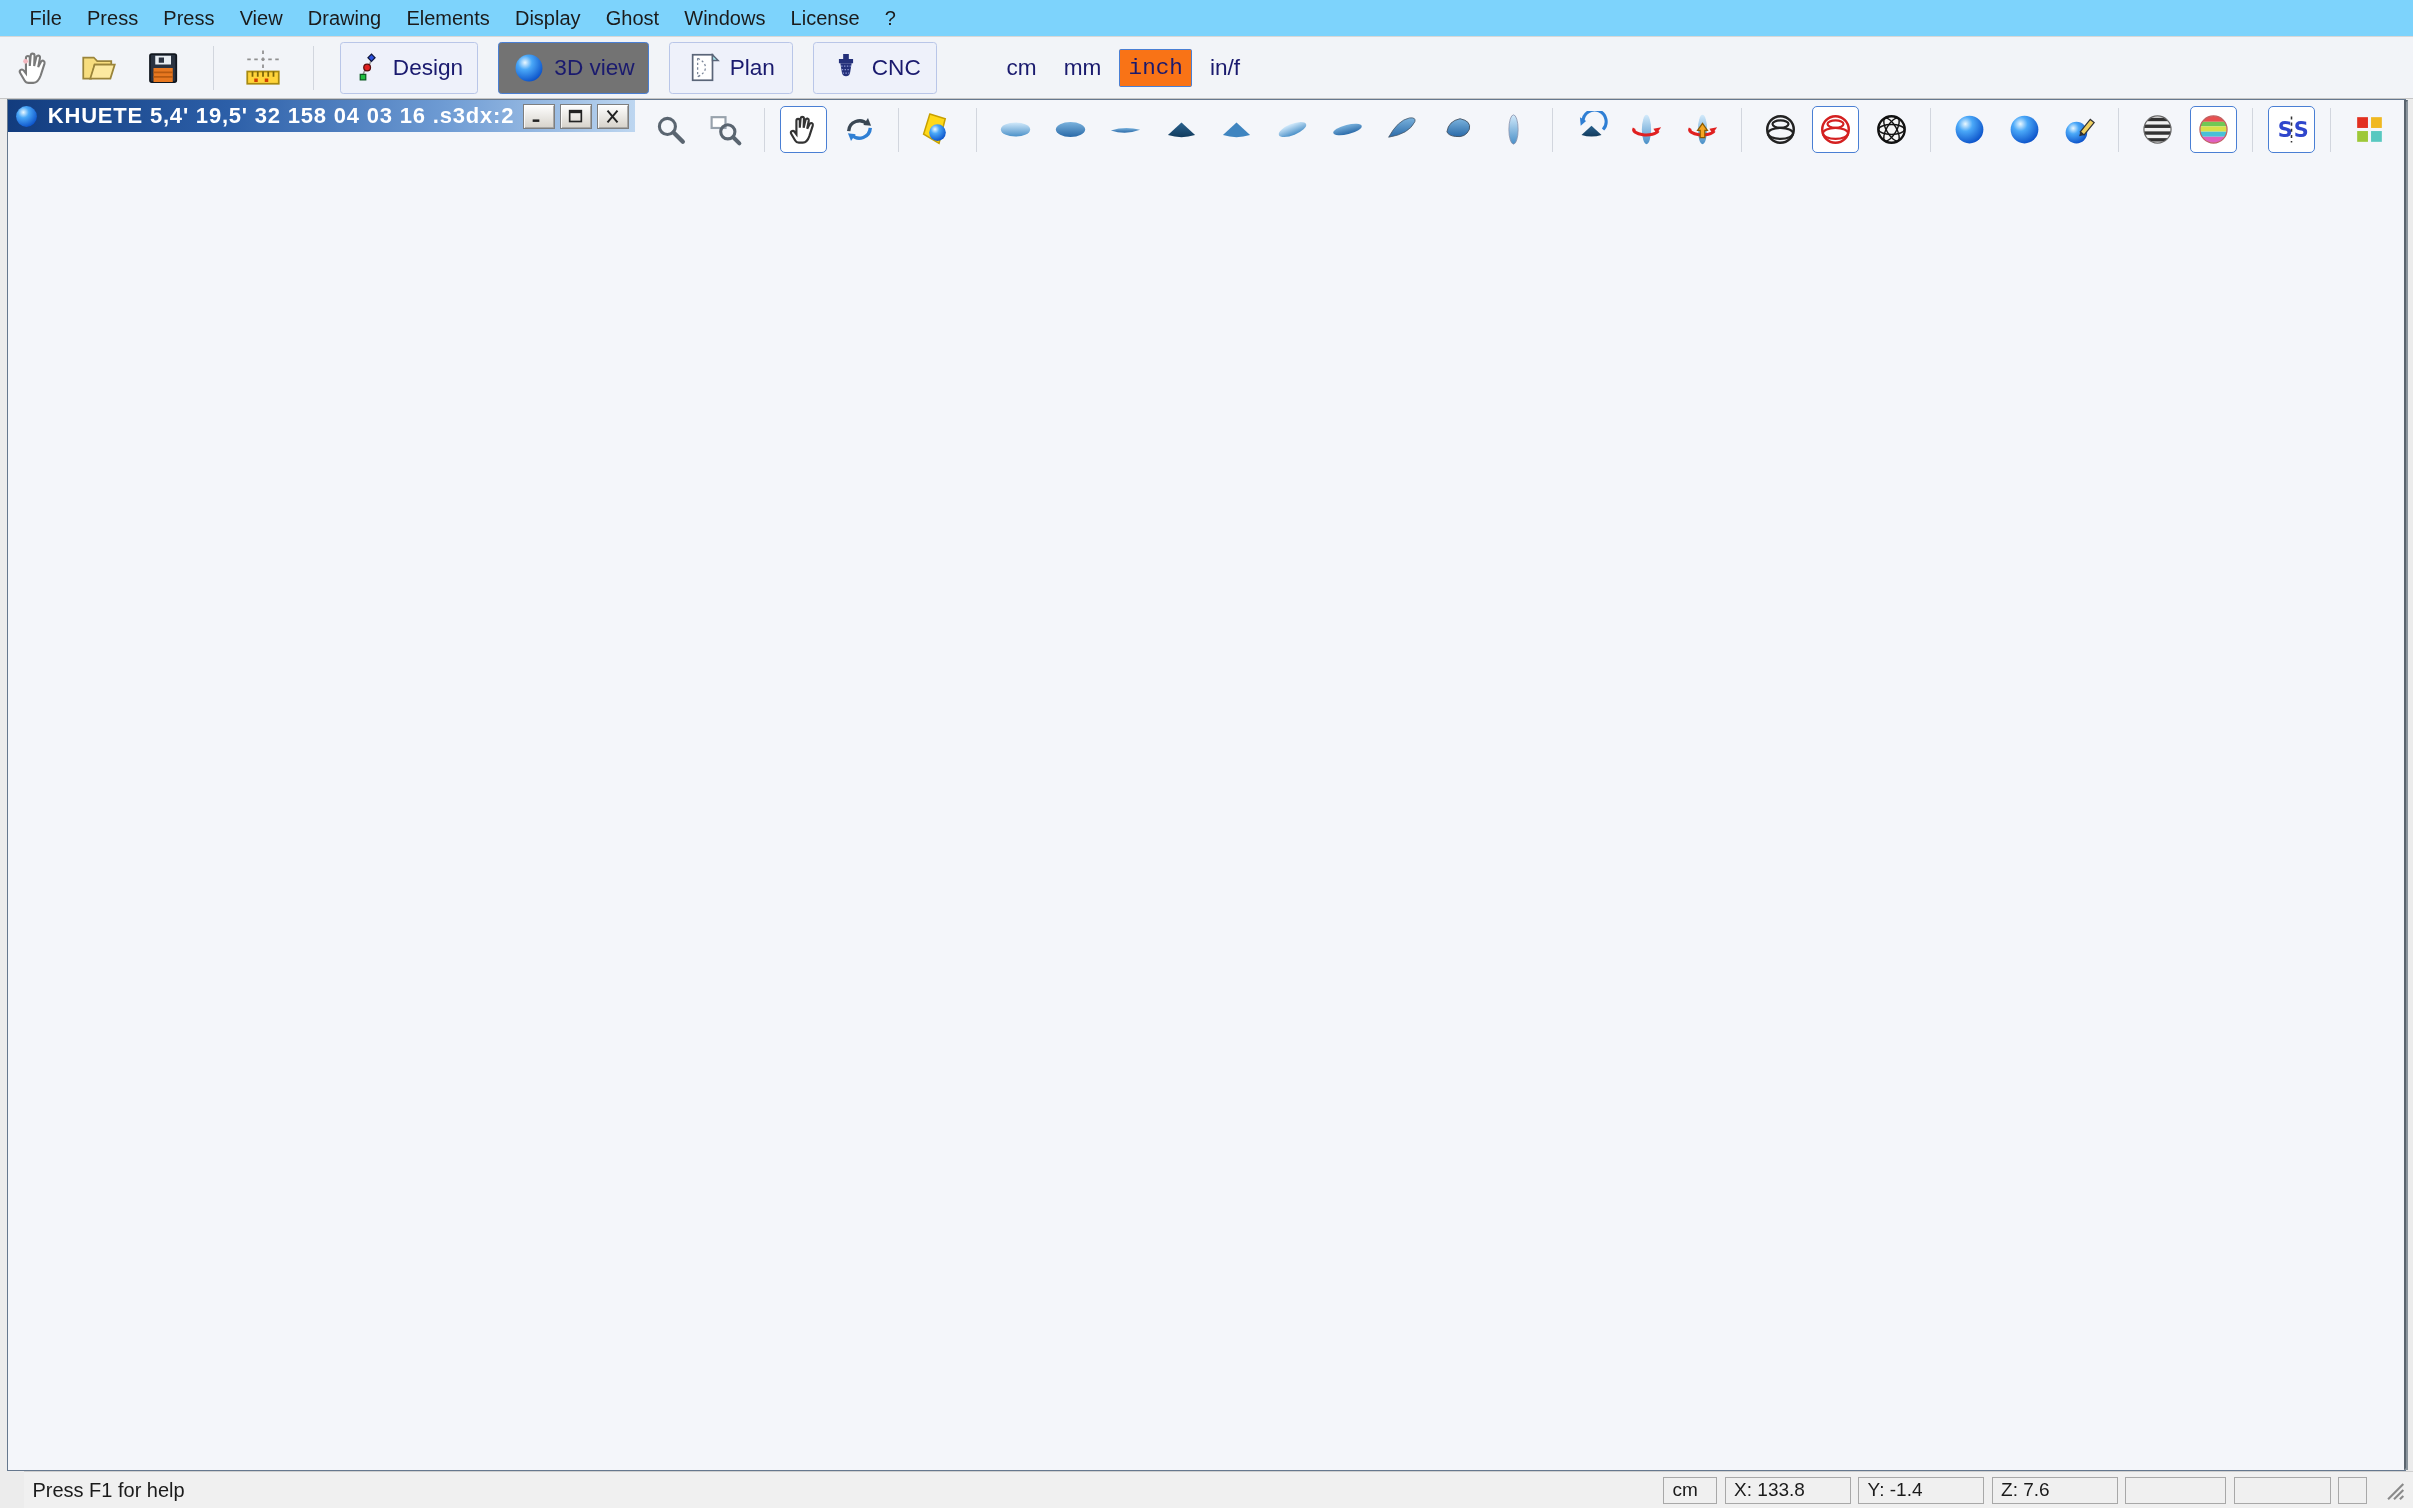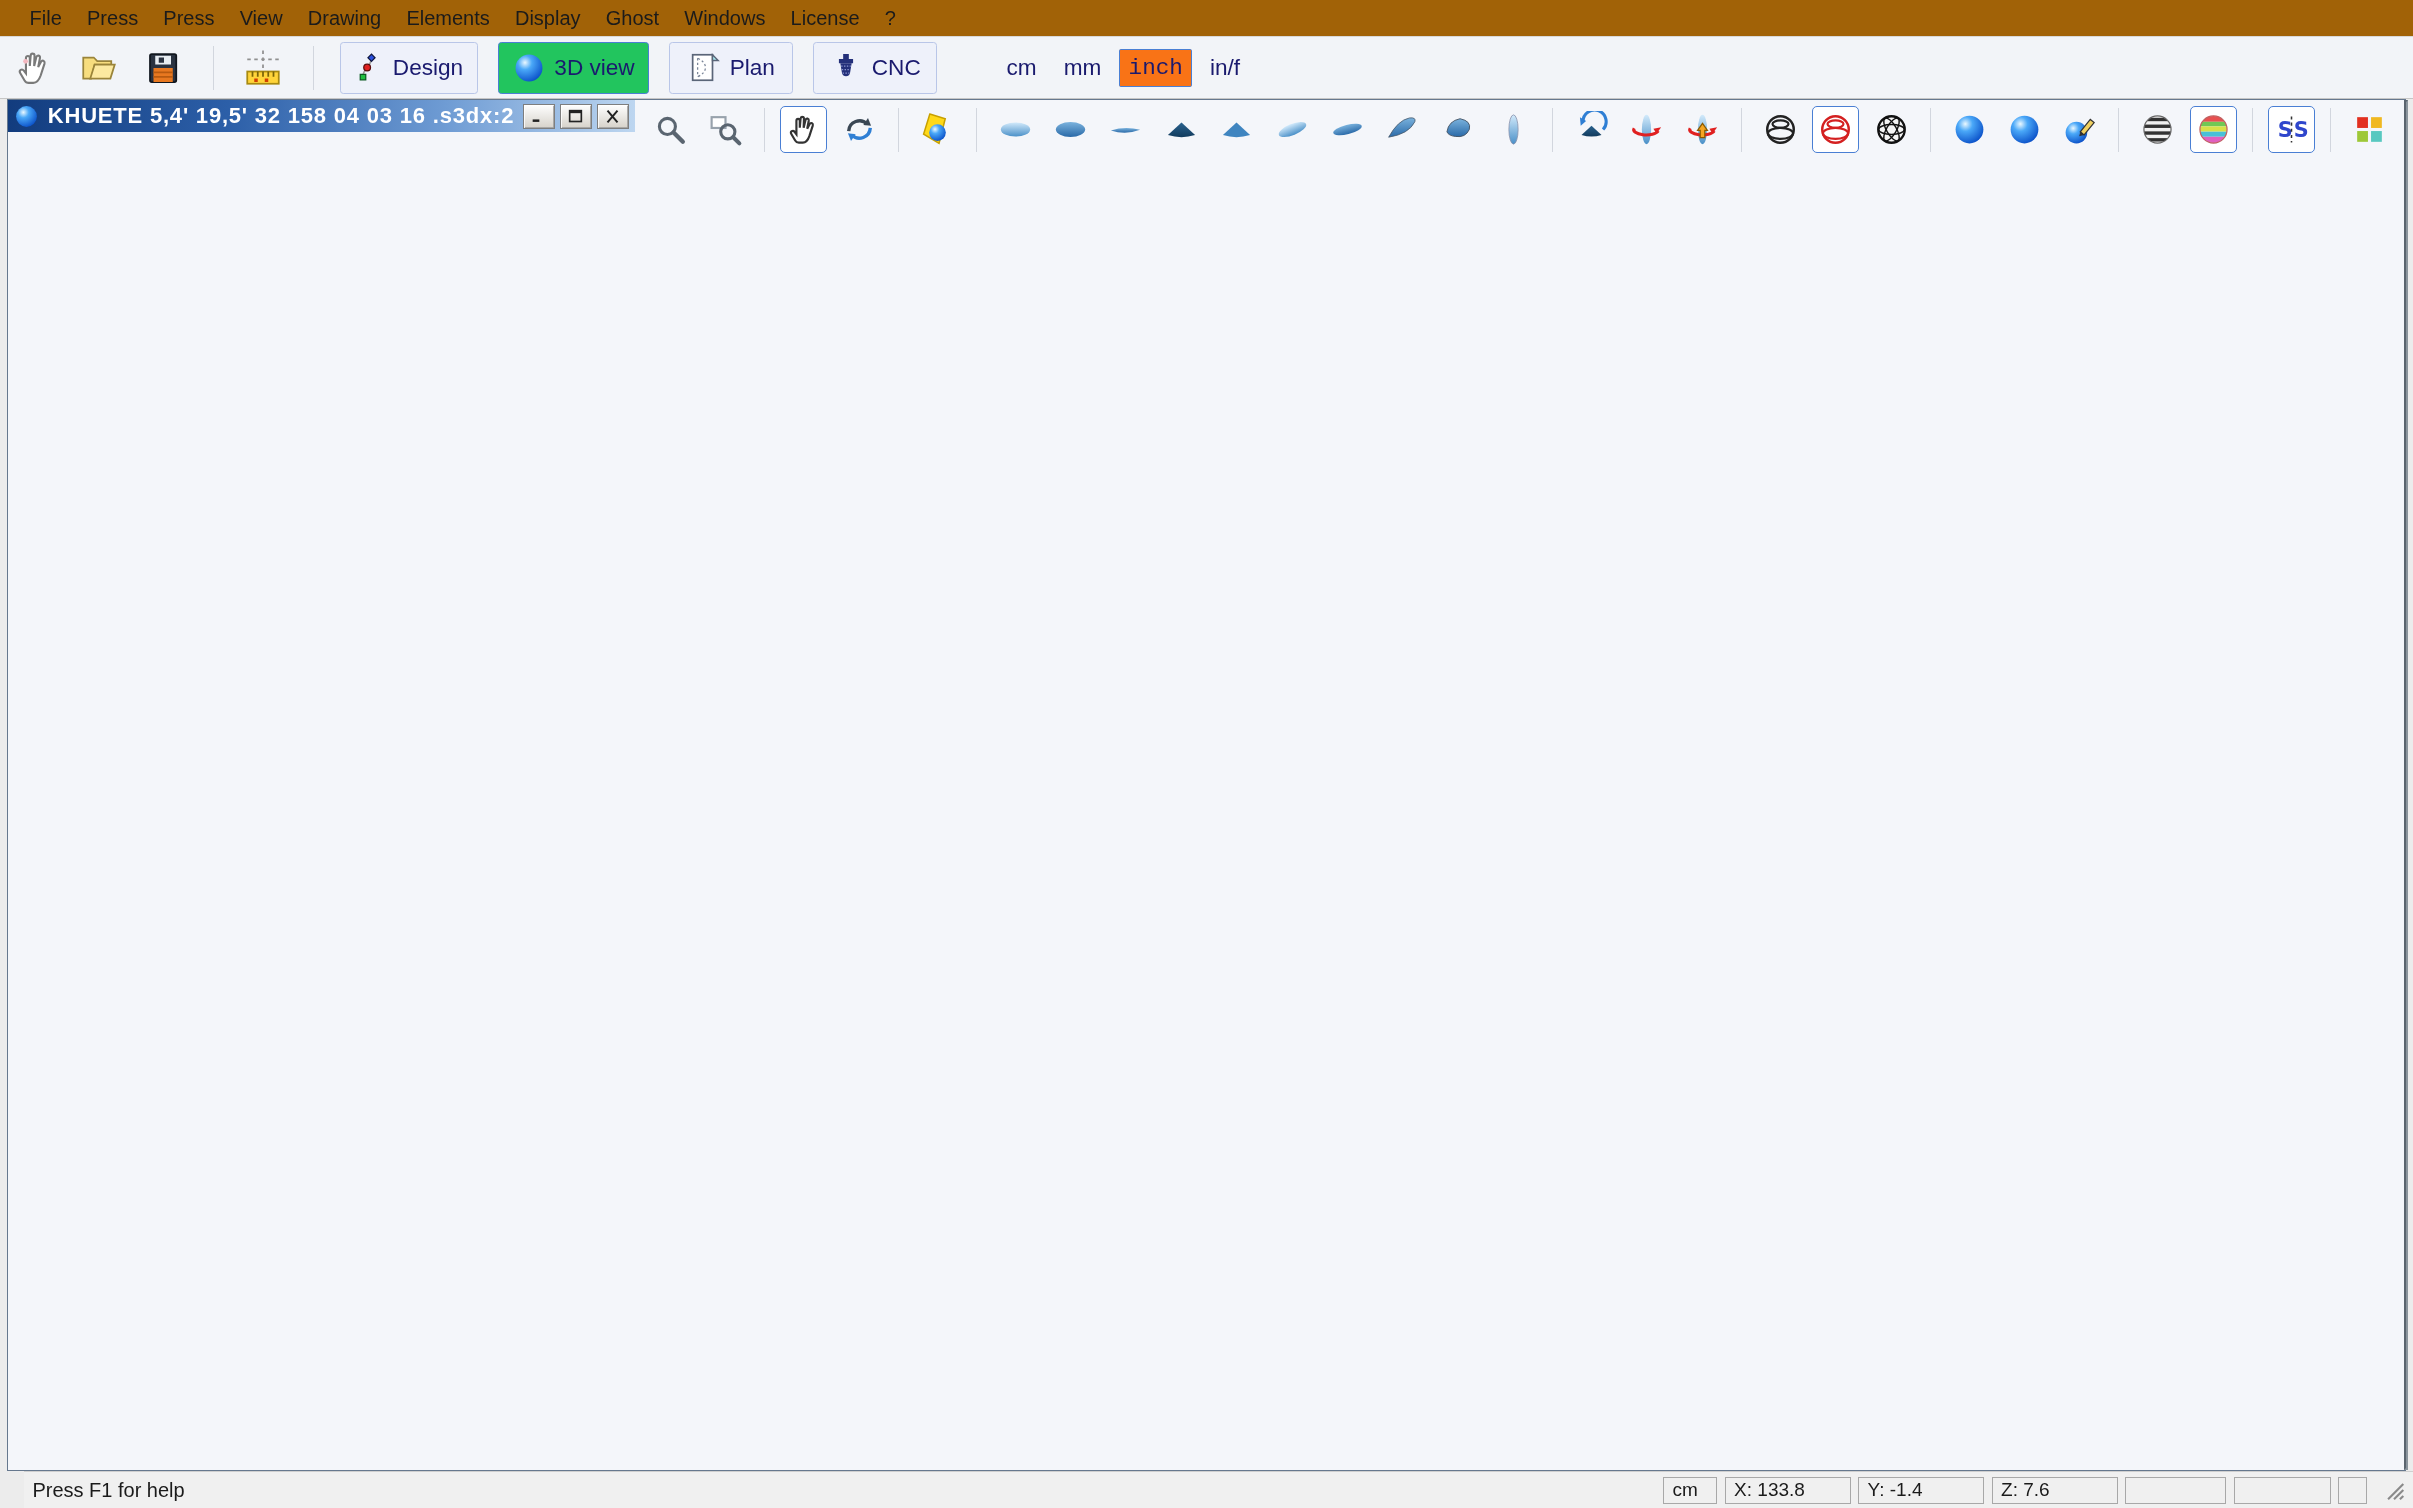--- a/index.html
+++ b/index.html
@@ -1,30 +1,30 @@
 <!DOCTYPE html>
 <html style="font-size:13.4px"><head>
 <meta charset="utf-8">
 <style>
   * { margin:0; padding:0; box-sizing:border-box; }
   html,body { width:2413px; height:1508px; overflow:hidden; }
   body { font-family:"Liberation Sans", sans-serif; background:#ececec; display:flex; flex-direction:column; }
 
   
-  .menubar { height:37px; background:#a16207; border-bottom:0.8px solid #d8d8d8; display:flex; align-items:center; padding-left:17px; flex:0 0 auto; }
+  .menubar { height:37px; background:#7dd3fc; border-bottom:0.8px solid #d8d8d8; display:flex; align-items:center; padding-left:17px; flex:0 0 auto; }
   .menu-item { font-size:20px; color:#1b1b1b; padding:0 12.6px; height:100%; display:flex; align-items:center; cursor:default; }
   .uf::first-letter { text-decoration:underline; }
 
   
   .toolbar1 { height:62px; background:#f2f4f8; border-bottom:1.7px solid #c6c6c6; display:flex; align-items:center; padding:0 11.7px; gap:20px; flex:0 0 auto; }
   .tb-ico { width:45px; height:49px; display:flex; align-items:center; justify-content:center; border-radius:3.4px; }
   .vsep { width:0.8px; height:44px; background:#d2d6de; margin:0 6.7px; }
   .view-btn { height:52px; min-width:124px; display:flex; align-items:center; justify-content:center; gap:8.4px;
     background:#eef1fa; border:1.7px solid #b9c6e8; border-radius:3.4px; font-size:22.6px; color:#1a1a6e; padding:0 13.4px; }
-  .view-btn.active { background:#22c55e; border-color:#4a7fd4;text-align:right; }
+  .view-btn.active { background:#737373; border-color:#4a7fd4;text-align:right; }
   .units { display:flex; align-items:center; gap:8.4px; margin-left:40px; font-size:22.6px; color:#1a1a6e; }
   .unit { padding:5px 8.4px; border:1.7px solid transparent; }
   .unit.active { background:#f97316; border-color:#4a7fd4; border-radius:1.7px;font-family:Liberation Mono, monospace; }
 
   
   .docwin { flex:1 1 auto; margin:0 6.7px; border:0.8px solid #66788e; display:flex; flex-direction:row; background:#f4f6fa; min-height:0; }
   .titlebar { height:32px; flex:0 0 auto; display:flex; align-items:center; padding:0 6.7px; gap:8.4px;
     background:linear-gradient(90deg,#123c7e 0%,#2c5fa8 35%,#6f9cd4 70%,#bdd6f0 100%); }
   .titlebar .title { color:#fff; font-size:22px; font-weight:bold; letter-spacing:0.8px; white-space:nowrap; }
   .win-btns { margin-left:auto; display:flex; gap:5px; }

